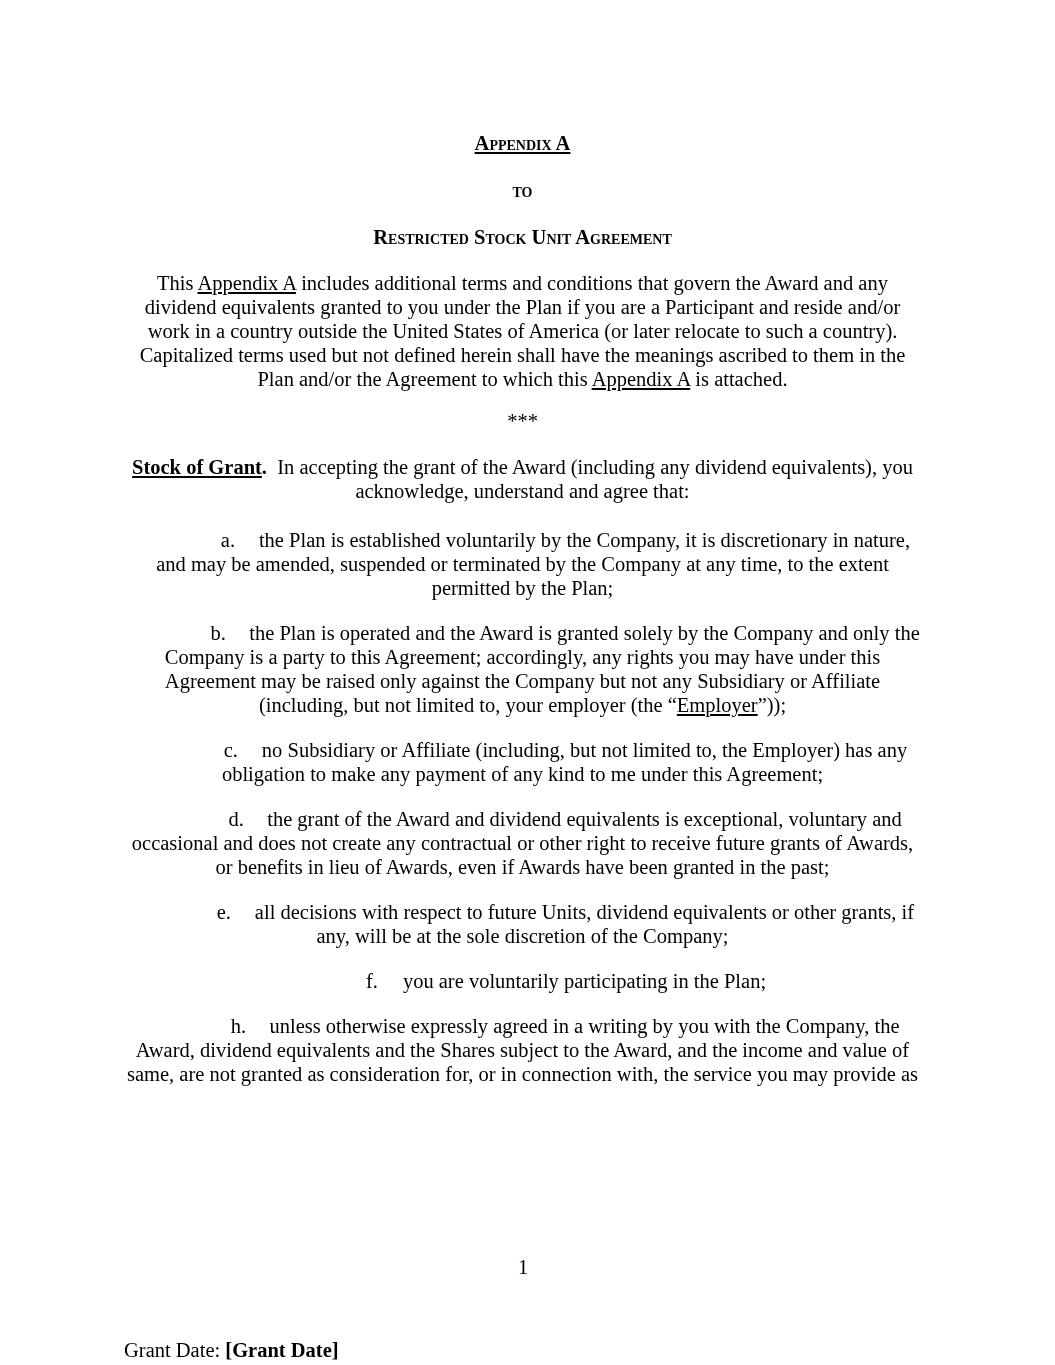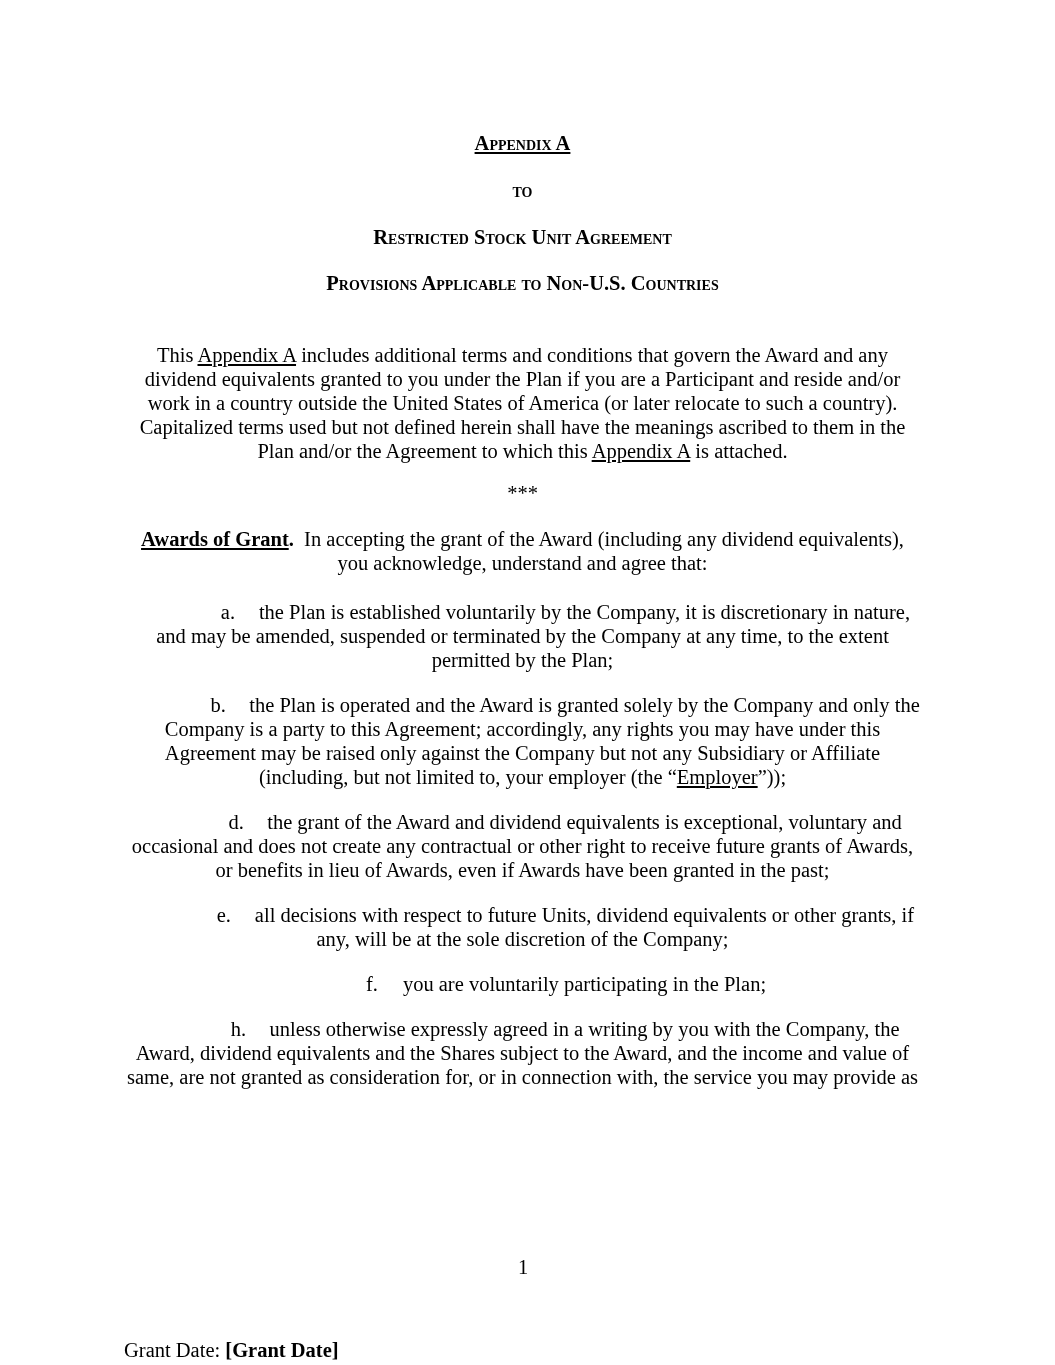--- a/index.html
+++ b/index.html
@@ -69,32 +69,32 @@
 </style>
 </head>
 <body>
 
 <div class="page">
   <div class="content">
 
     <div class="heading h1"><span class="run-u">Appendix A</span></div>
     <div class="heading h2"><span>to</span></div>
     <div class="heading h3"><span>Restricted Stock Unit Agreement</span></div>
-    <div class="heading h4"><span>Provisions Applicable to Non-U.S. Countries</span></div>
 
     <p class="para intro"><span>This </span><span class="run-u">Appendix A</span><span> includes additional terms and conditions that govern the Award and any dividend equivalents granted to you under the Plan if you are a Participant and reside and/or work in a country outside the United States of America (or later relocate to such a country). Capitalized terms used but not defined herein shall have the meanings ascribed to them in the Plan and/or the Agreement to which this </span><span class="run-u">Appendix A</span><span> is attached.</span></p>
 
     <p class="separator">***</p>
 
-    <p class="para nature"><span class="run-bu">Awards of Grant</span><span class="run-b">.</span><span>&nbsp; In accepting the grant of the Award (including any dividend equivalents), you acknowledge, understand and agree that:</span></p>
+    <p class="para nature"><span class="run-bu">Stock of Grant</span><span class="run-b">.</span><span>&nbsp; In accepting the grant of the Award (including any dividend equivalents), you acknowledge, understand and agree that:</span></p>
 
     <p class="para list-item"><span class="tab"></span><span class="marker">a.</span><span><span>the Plan is established voluntarily by the Company, it is discretionary in nature, and may be amended, suspended or terminated by the Company at any time, to the extent permitted by the Plan;</span></span></p>
 
     <p class="para list-item"><span class="tab"></span><span class="marker">b.</span><span><span>the Plan is operated and the Award is granted solely by the Company and only the Company is a party to this Agreement; accordingly, any rights you may have under this Agreement may be raised only against the Company but not any Subsidiary or Affiliate (including, but not limited to, your employer (the “</span><span class="run-u">Employer</span><span>”));</span></span></p>
 
+    <p class="para list-item"><span class="tab"></span><span class="marker">c.</span><span><span>no Subsidiary or Affiliate (including, but not limited to, the Employer) has any obligation to make any payment of any kind to me under this Agreement;</span></span></p>
 
     <p class="para list-item"><span class="tab"></span><span class="marker">d.</span><span><span>the grant of the Award and dividend equivalents is exceptional, voluntary and occasional and does not create any contractual or other right to receive future grants of Awards, or benefits in lieu of Awards, even if Awards have been granted in the past;</span></span></p>
 
     <p class="para list-item"><span class="tab"></span><span class="marker">e.</span><span><span>all decisions with respect to future Units, dividend equivalents or other grants, if any, will be at the sole discretion of the Company;</span></span></p>
 
     <p class="para list-item"><span class="tab"></span><span class="marker">f.</span><span><span>you are voluntarily participating in the Plan;</span></span></p>
 
 
     <p class="para list-item"><span class="tab"></span><span class="marker">h.</span><span><span>unless otherwise expressly agreed in a writing by you with the Company, the Award, dividend equivalents and the Shares subject to the Award, and the income and value of same, are not granted as consideration for, or in connection with, the service you may provide as</span></span></p>
 

